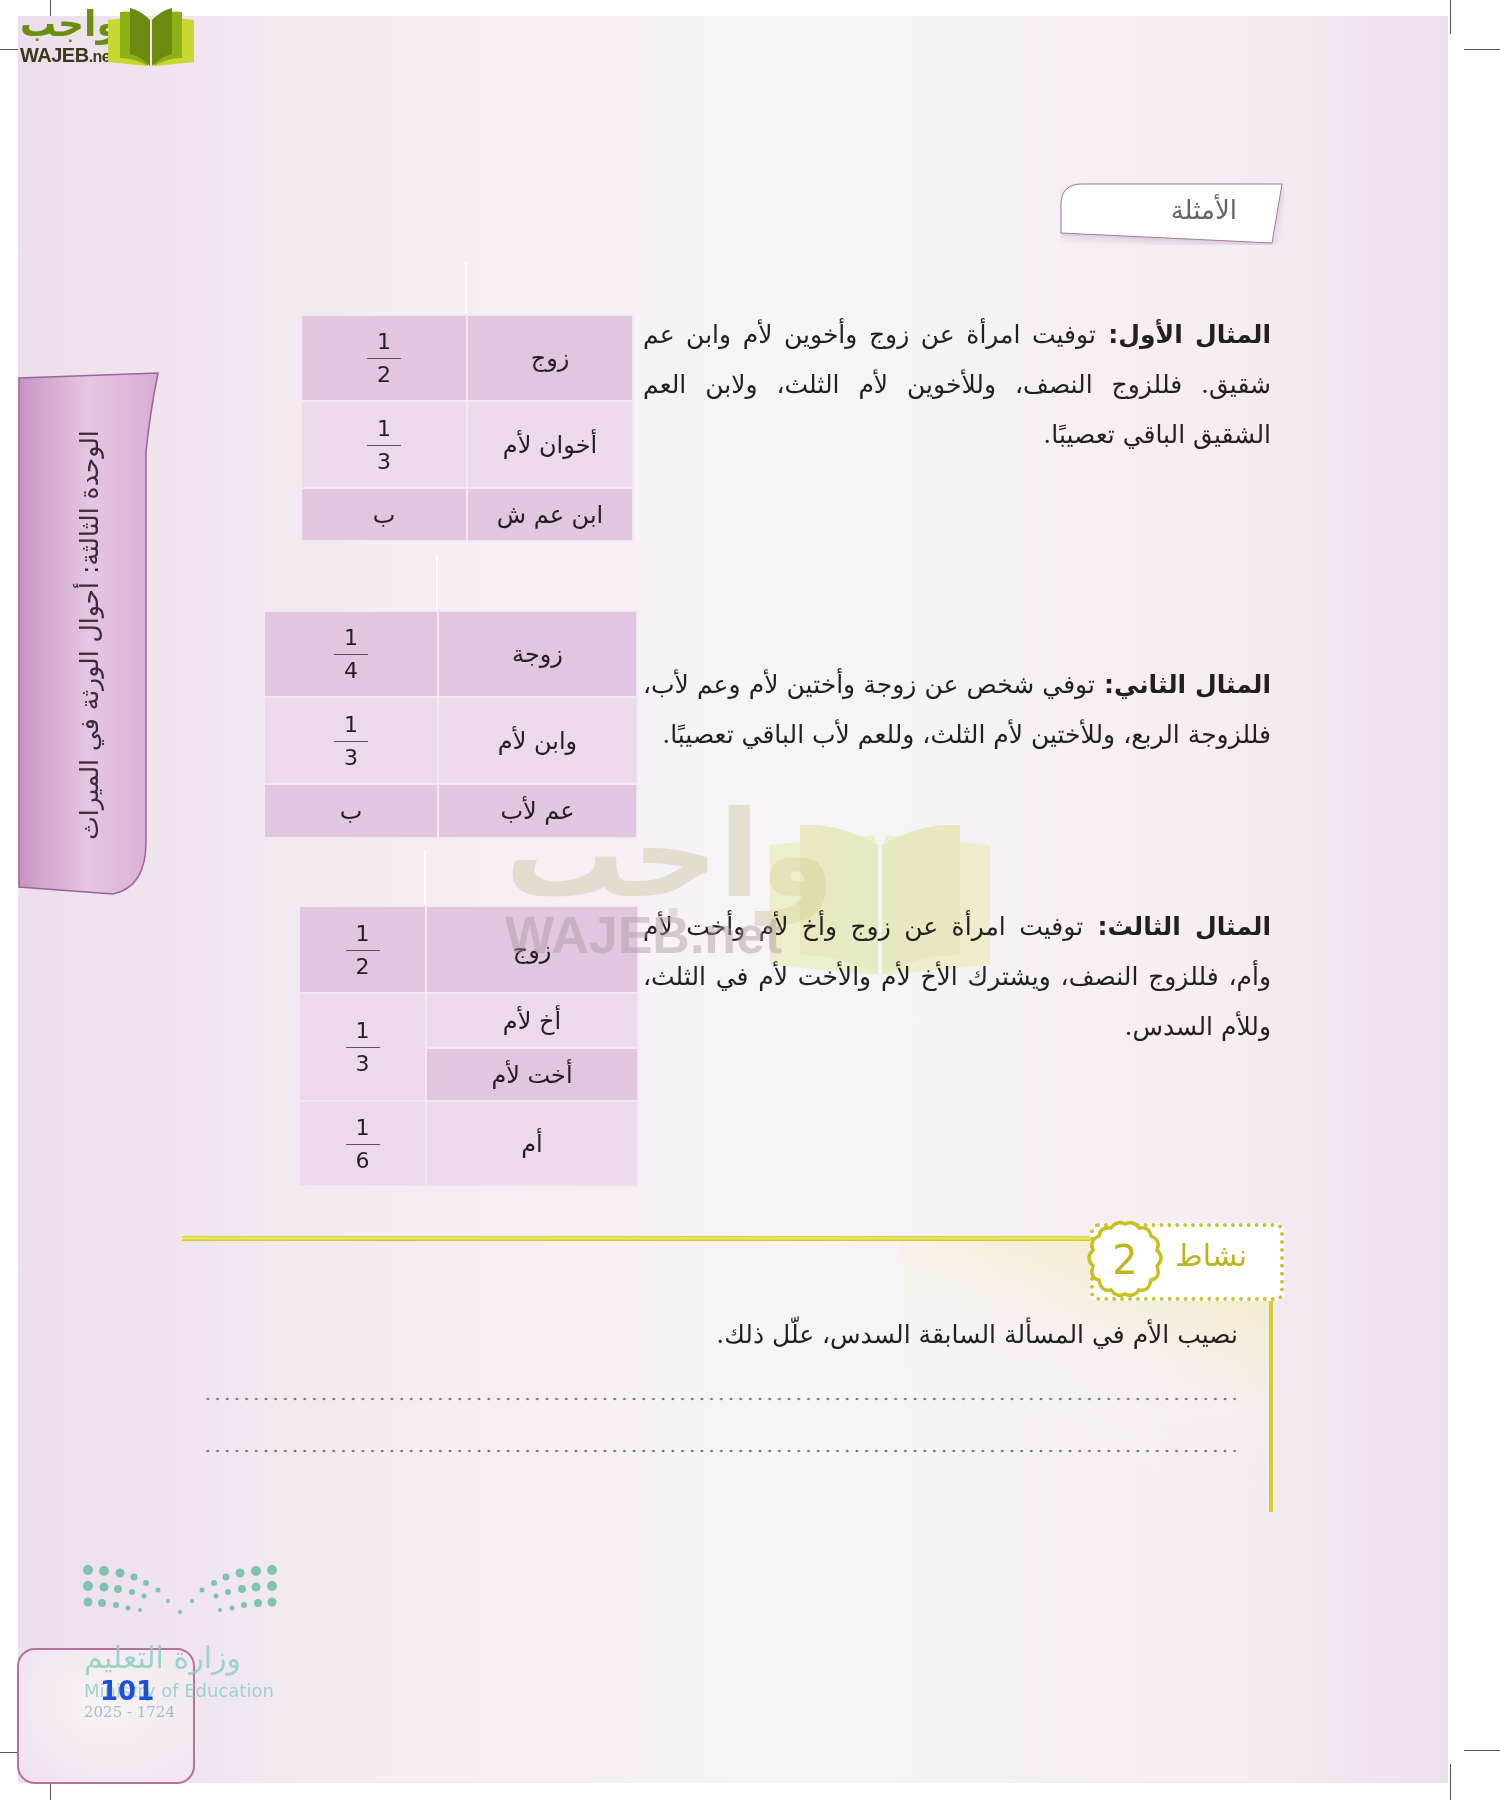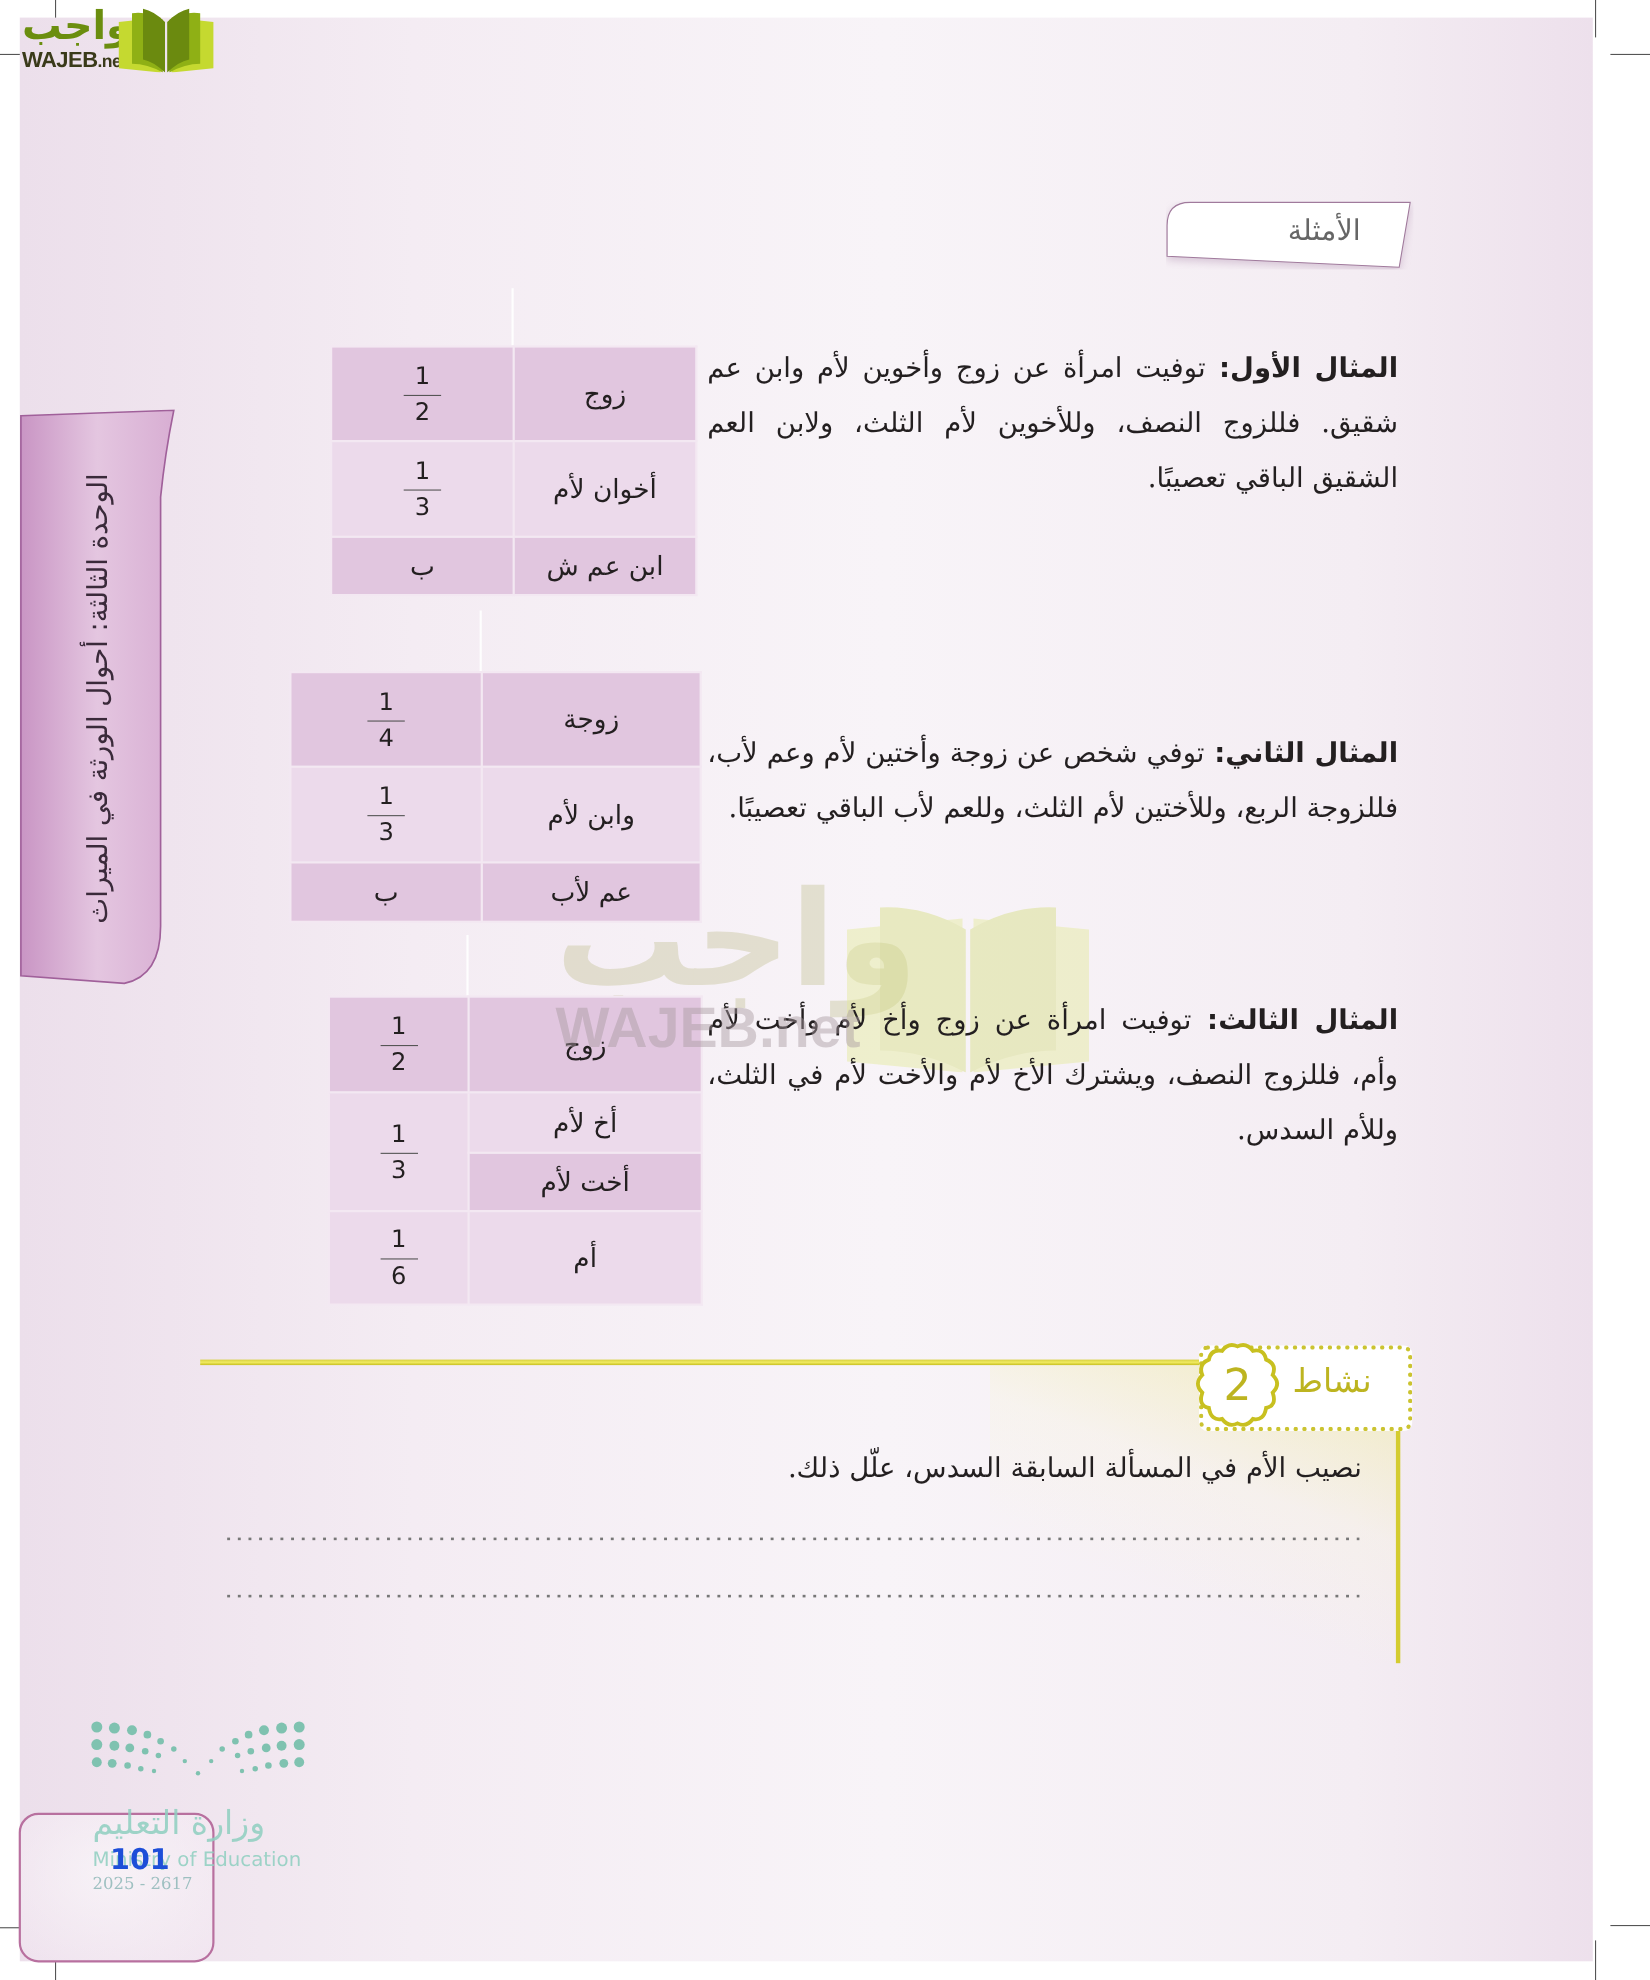--- a/index.html
+++ b/index.html
@@ -278,14 +278,14 @@
     <circle cx="192" cy="40" r="4.5"></circle>
       <circle cx="178" cy="41" r="4"></circle>
       <circle cx="164" cy="43" r="3"></circle>
       <circle cx="152" cy="46" r="2.5"></circle>
       <circle cx="140" cy="48" r="2"></circle>
   </g>
 </svg>
 <div class="page-box"></div>
 <div class="moe-ar">وزارة التعليم</div>
 <div class="moe-en">Ministry of Education</div>
-<div class="moe-year">2025 - 2617</div>
+<div class="moe-year">2025 - 1724</div>
 <div class="page-num">101</div>
 
 </body></html>

